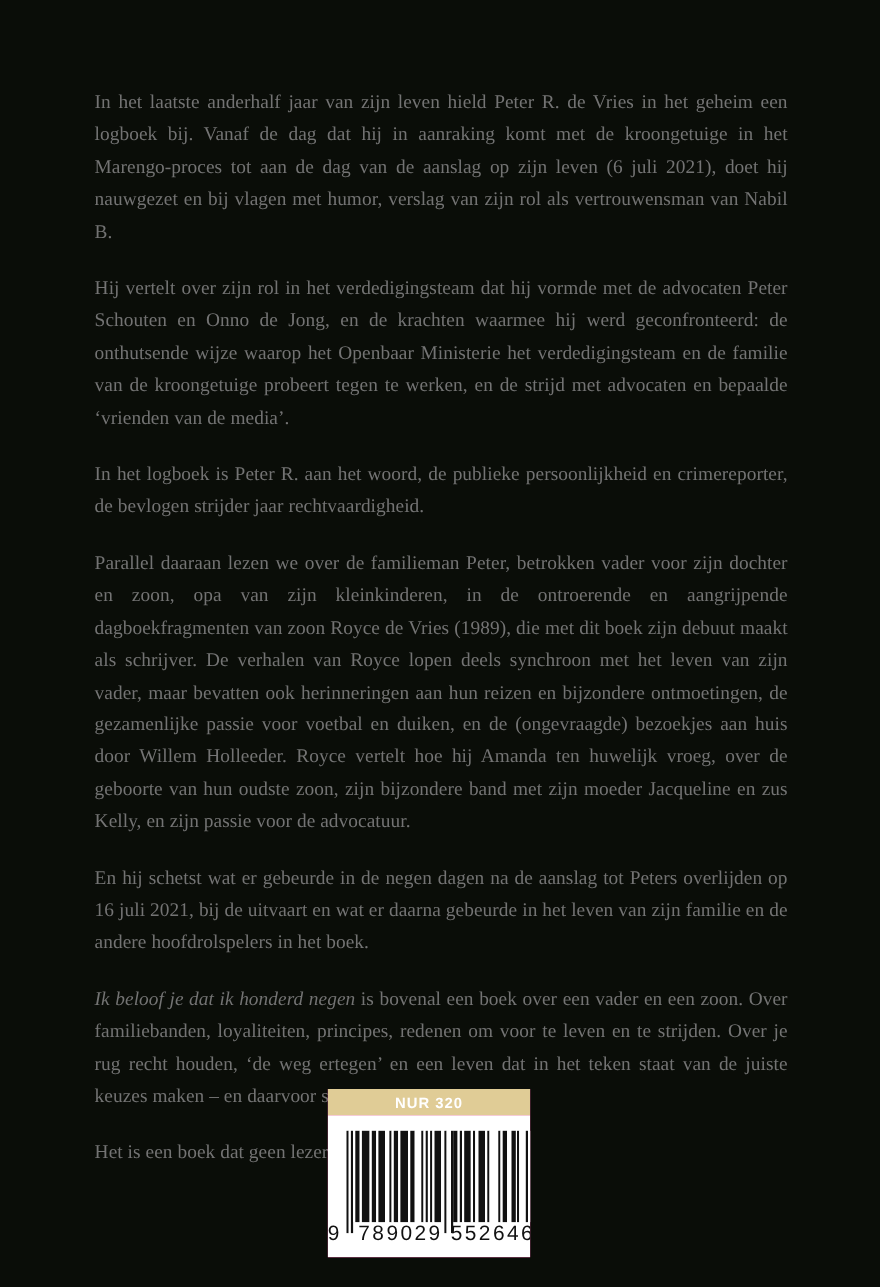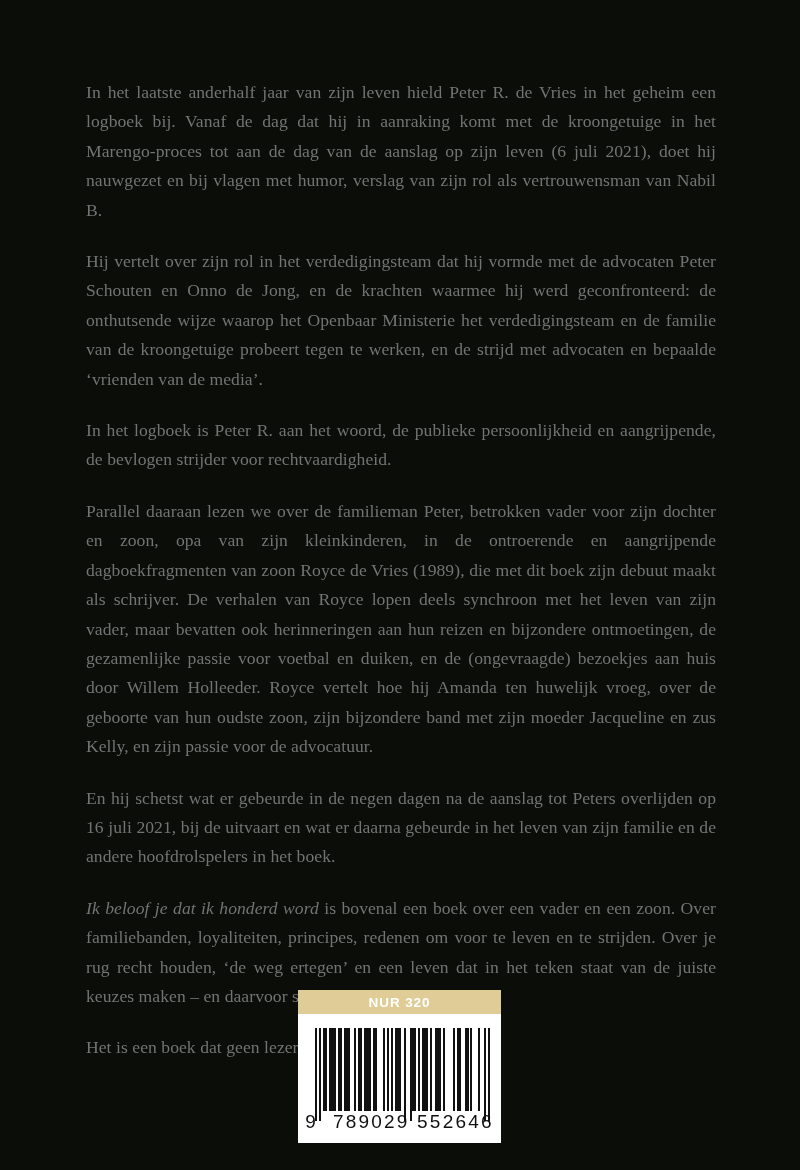--- a/index.html
+++ b/index.html
@@ -51,21 +51,21 @@
 
   .title-italic {
     font-style: italic;
   }
 
   
   .barcode-block {
     position: absolute;
     left: 298px;
     top: 990px;
-    width: 203px;
+    width: 184px;
     height: 153px;
     background: #ec4899;
     overflow: hidden;
   }
 
   .nur-band {
     height: 24px;
     background: #e0cc96;
     display: flex;
     align-items: center;
@@ -125,27 +125,27 @@
 <body>
 
 <div class="cover">
 
   <div class="blurb">
 
     <p>In het laatste anderhalf jaar van zijn leven hield Peter R. de Vries in het geheim een logboek bij. Vanaf de dag dat hij in aanraking komt met de kroongetuige in het Marengo-proces tot aan de dag van de aanslag op zijn leven (6 juli 2021), doet hij nauwgezet en bij vlagen met humor, verslag van zijn rol als vertrouwensman van Nabil B.</p>
 
     <p>Hij vertelt over zijn rol in het verdedigingsteam dat hij vormde met de advocaten Peter Schouten en Onno de Jong, en de krachten waarmee hij werd geconfronteerd: de onthutsende wijze waarop het Openbaar Ministerie het verdedigingsteam en de familie van de kroongetuige probeert tegen te werken, en de strijd met advocaten en bepaalde ‘vrienden van de media’.</p>
 
-    <p>In het logboek is Peter R. aan het woord, de publieke persoonlijkheid en aangrijpende, de bevlogen strijder voor rechtvaardigheid.</p>
+    <p>In het logboek is Peter R. aan het woord, de publieke persoonlijkheid en crimereporter, de bevlogen strijder jaar rechtvaardigheid.</p>
 
     <p>Parallel daaraan lezen we over de familieman Peter, betrokken vader voor zijn dochter en zoon, opa van zijn kleinkinderen, in de ontroerende en aangrijpende dagboekfragmenten van zoon Royce de Vries (1989), die met dit boek zijn debuut maakt als schrijver. De verhalen van Royce lopen deels synchroon met het leven van zijn vader, maar bevatten ook herinneringen aan hun reizen en bijzondere ontmoetingen, de gezamenlijke passie voor voetbal en duiken, en de (ongevraagde) bezoekjes aan huis door Willem Holleeder. Royce vertelt hoe hij Amanda ten huwelijk vroeg, over de geboorte van hun oudste zoon, zijn bijzondere band met zijn moeder Jacqueline en zus Kelly, en zijn passie voor de advocatuur.</p>
 
     <p>En hij schetst wat er gebeurde in de negen dagen na de aanslag tot Peters overlijden op 16 juli 2021, bij de uitvaart en wat er daarna gebeurde in het leven van zijn familie en de andere hoofdrolspelers in het boek.</p>
 
-    <p><em class="title-italic">Ik beloof je dat ik honderd word</em><span> is bovenal een boek over een vader en een zoon. Over familiebanden, loyaliteiten, principes, redenen om voor te leven en te strijden. Over je rug recht houden, ‘de weg ertegen’ en een leven dat in het teken staat van de juiste keuzes maken – en daarvoor staan.</span></p>
+    <p><em class="title-italic">Ik beloof je dat ik honderd negen</em><span> is bovenal een boek over een vader en een zoon. Over familiebanden, loyaliteiten, principes, redenen om voor te leven en te strijden. Over je rug recht houden, ‘de weg ertegen’ en een leven dat in het teken staat van de juiste keuzes maken – en daarvoor staan.</span></p>
 
     <p class="no-justify">Het is een boek dat geen lezer onberoerd zal laten.</p>
 
   </div>
 
   <div class="barcode-block">
 
     <div class="nur-band">
       <span class="nur-label">NUR 320</span>
     </div>

